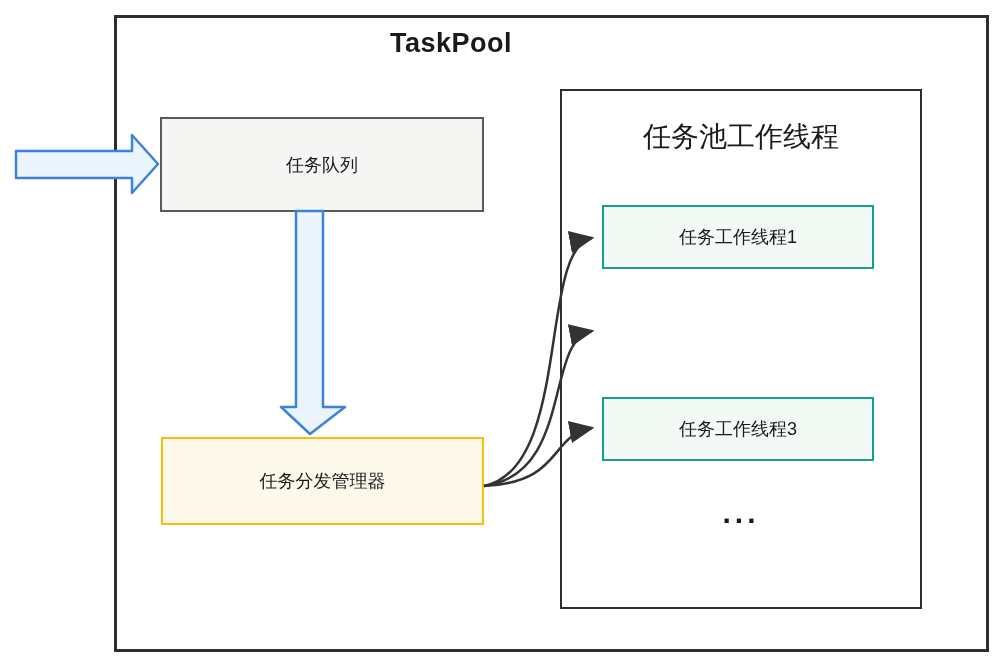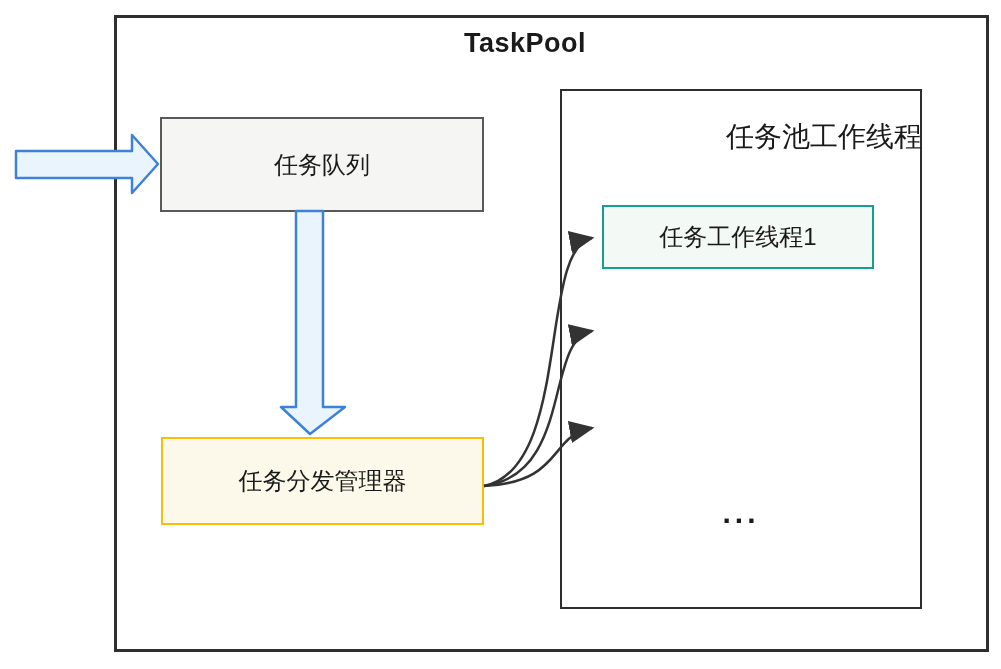--- a/index.html
+++ b/index.html
@@ -15,29 +15,29 @@
   .outer-box {
     position: absolute;
     left: 114px; top: 15px; width: 875px; height: 637px;
     border: 3px solid #2e2e2e;
     box-sizing: border-box;
     background: transparent;
   }
   .diagram-title {
     position: absolute;
     left: 390px; top: 28px; width: 270px;
-    text-align: center;
+    text-align: left;
     font-size: 27px; font-weight: 700;
     letter-spacing: 0.5px;
   }
   .node {
     position: absolute;
     box-sizing: border-box;
     display: flex; align-items: center; justify-content: center;
-    font-size: 24px;
+    font-size: 18px;
     text-align: center;
     white-space: nowrap;
   }
   .queue-box {
     left: 160px; top: 117px; width: 324px; height: 95px;
     background: #f5f5f4;
     border: 2px solid #595959;
   }
   .dispatcher-box {
     left: 161px; top: 437px; width: 323px; height: 88px;
@@ -46,21 +46,21 @@
   }
   .pool-box {
     position: absolute;
     left: 560px; top: 89px; width: 362px; height: 520px;
     border: 2px solid #2e2e2e;
     box-sizing: border-box;
   }
   .pool-title {
     position: absolute;
     left: 560px; top: 118px; width: 362px;
-    text-align: right;
+    text-align: center;
     font-size: 28px;
   }
   .worker-box {
     left: 602px; width: 272px; height: 64px;
     background: #f3f9f4;
     border: 2px solid #14a08f;
   }
   .worker-1 { top: 205px; }
   .worker-2 { top: 299px; }
   .worker-3 { top: 397px; }
@@ -95,20 +95,23 @@
   <div class="node dispatcher-box">
     <span>任务分发管理器</span>
   </div>
 
   <div class="pool-box"></div>
   <div class="pool-title">任务池工作线程</div>
 
   <div class="node worker-box worker-1">
     <span>任务工作线程1</span>
   </div>
+  <div class="node worker-box worker-3">
+    <span>任务工作线程3</span>
+  </div>
 
   <div class="ellipsis">...</div>
 
   <svg class="overlay" viewBox="0 0 1001 669" xmlns="http://www.w3.org/2000/svg">
     <defs>
       <marker id="arrowhead" markerWidth="11" markerHeight="9" refX="9" refY="4.5" orient="auto">
         <path d="M0,0 L10,4.5 L0,9 z" fill="#333333"></path>
       </marker>
     </defs>
 

